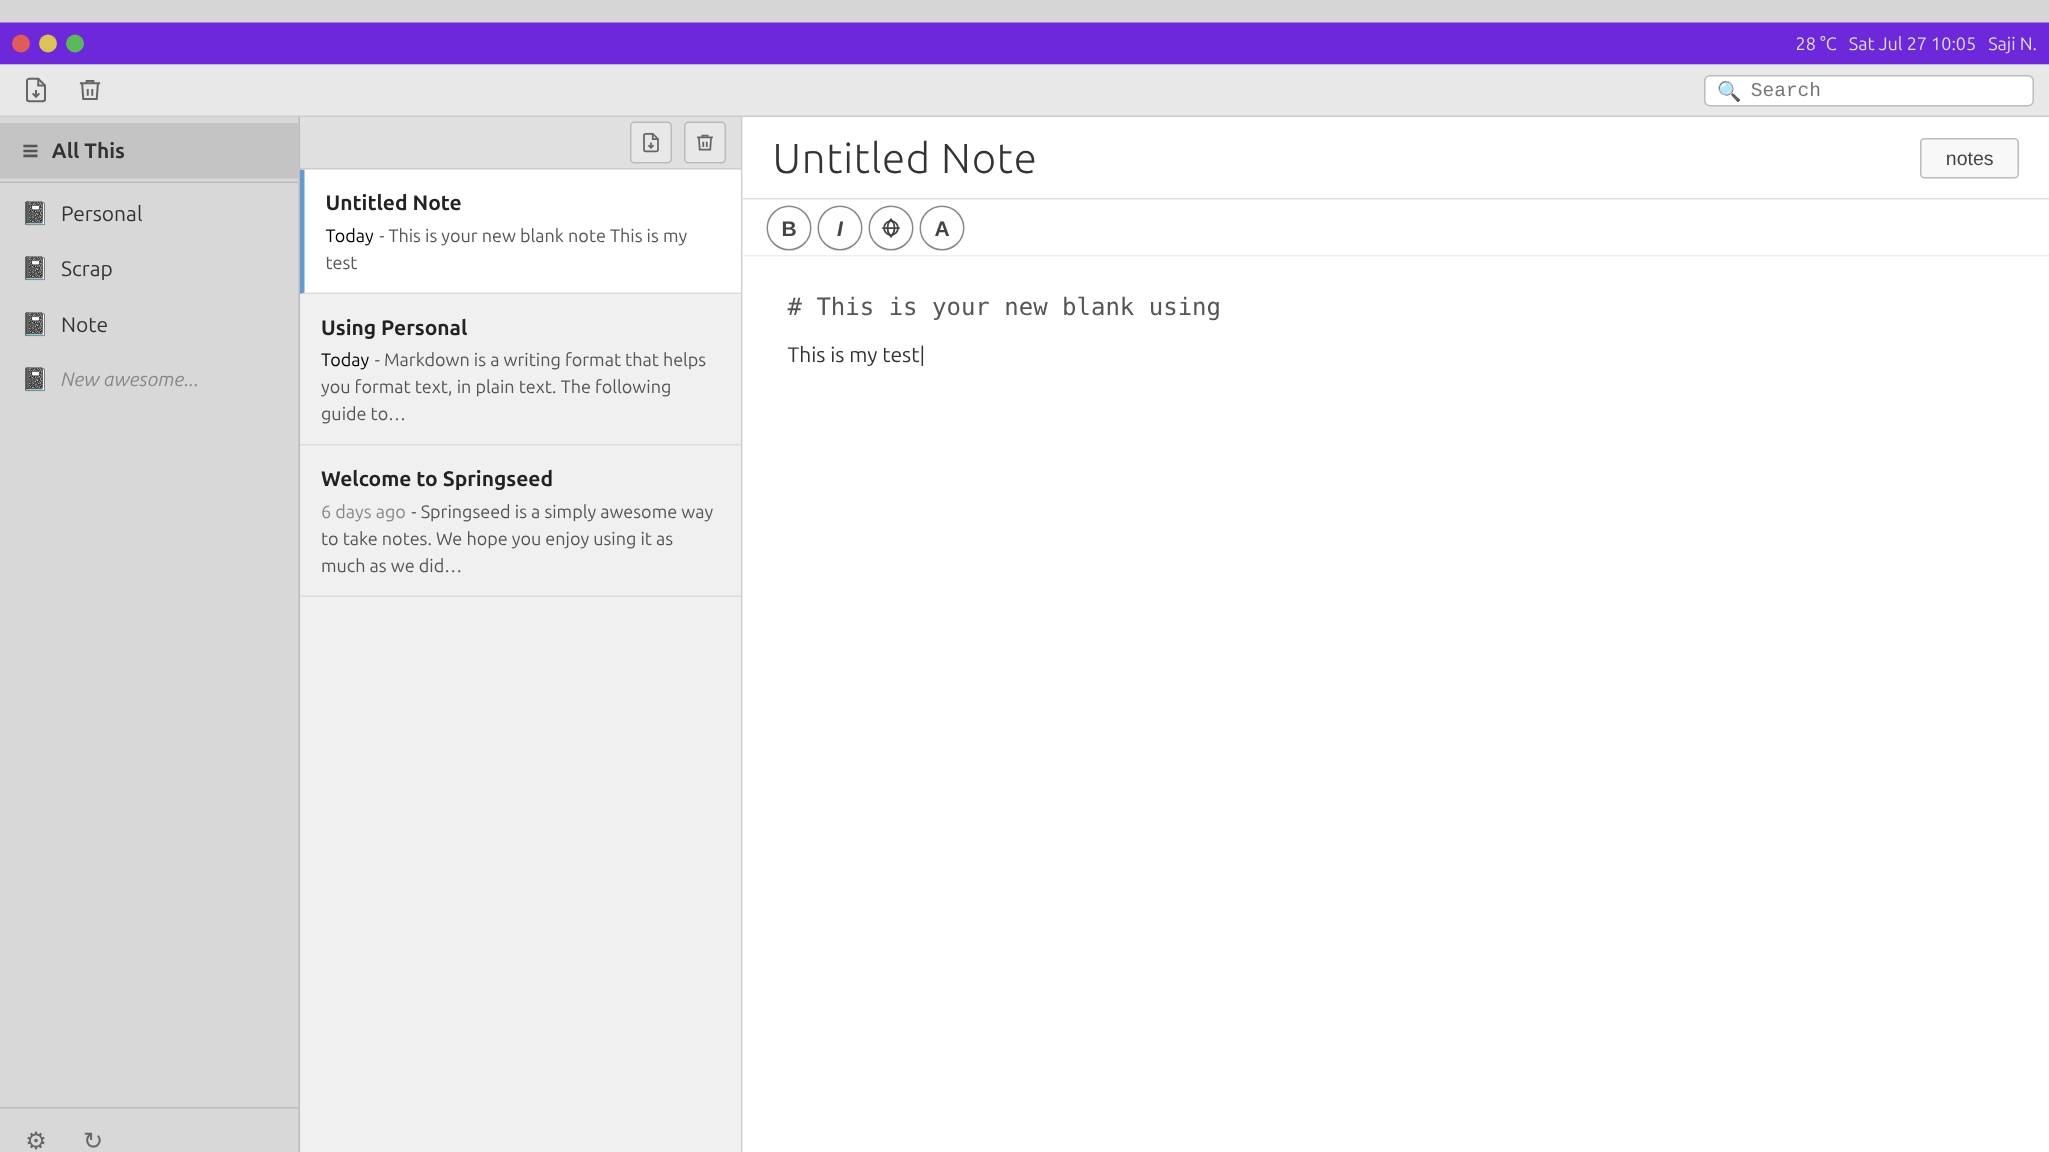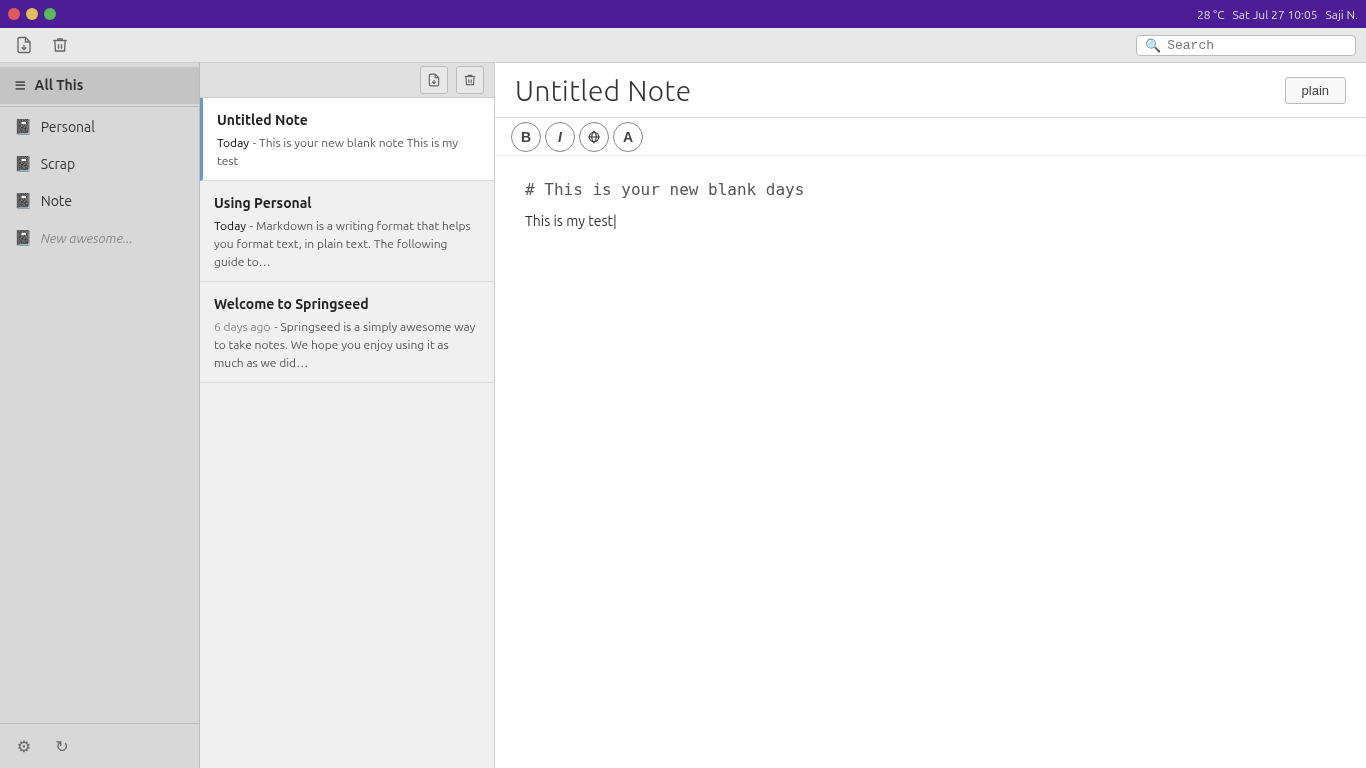--- a/index.html
+++ b/index.html
@@ -1,27 +1,28 @@
 <!DOCTYPE html>
 <html><head>
   <meta charset="utf-8">
   <style>
     * { margin: 0; padding: 0; box-sizing: border-box; }
     body { font-family: 'Ubuntu', 'DejaVu Sans', sans-serif; background: #d6d6d6; width: 1366px; height: 768px; overflow: hidden; }
 
     
     .system-bar {
       height: 28px;
-      background: #4c1d95;
+      background: #6d28d9;
       display: flex;
       align-items: center;
       justify-content: space-between;
       padding: 0 8px;
       color: #ddd;
       font-size: 12px;
+      margin-top: 15px;
     }
     .system-bar-left { display: flex; align-items: center; gap: 6px; }
     .system-bar-right { display: flex; align-items: center; gap: 8px; }
     .traffic-light { width: 12px; height: 12px; border-radius: 50%; display: inline-block; }
     .tl-close { background: #e05c5c; }
     .tl-min { background: #e0c05c; }
     .tl-max { background: #5cb85c; }
 
     
     .app-window {
@@ -357,42 +358,42 @@
             <span class="note-preview">- Springseed is a simply awesome way to take notes. We hope you enjoy using it as much as we did…</span>
           </div>
         </div>
 
       </div>
     </div>
 
     <div class="editor-area">
       <div class="editor-header">
         <span class="note-editor-title">Untitled Note</span>
-        <button class="save-btn">plain</button>
+        <button class="save-btn">notes</button>
       </div>
       <div class="editor-toolbar">
         <button class="toolbar-circle-btn">
             <strong>B</strong>
           </button>
         <button class="toolbar-circle-btn">
             <em>I</em>
           </button>
         <button class="toolbar-circle-btn">
           <svg width="14" height="14" viewBox="0 0 24 24" fill="none" stroke="#444" stroke-width="2">
             <circle cx="12" cy="12" r="8"></circle>
             <line x1="2" y1="12" x2="22" y2="12"></line>
             <path d="M12 2a15.3 15.3 0 0 1 4 10 15.3 15.3 0 0 1-4 10 15.3 15.3 0 0 1-4-10 15.3 15.3 0 0 1 4-10z"></path>
           </svg>
         </button>
         <button class="toolbar-circle-btn">
             <strong>A</strong>
           </button>
       </div>
       <div class="editor-content">
-        <div class="heading-line"># This is your new blank days</div>
+        <div class="heading-line"># This is your new blank using</div>
         <div class="body-line">
           <span>This is my test</span><span class="cursor-line"></span>
         </div>
       </div>
     </div>
 
   </div>
 </div>
 
 </body></html>

